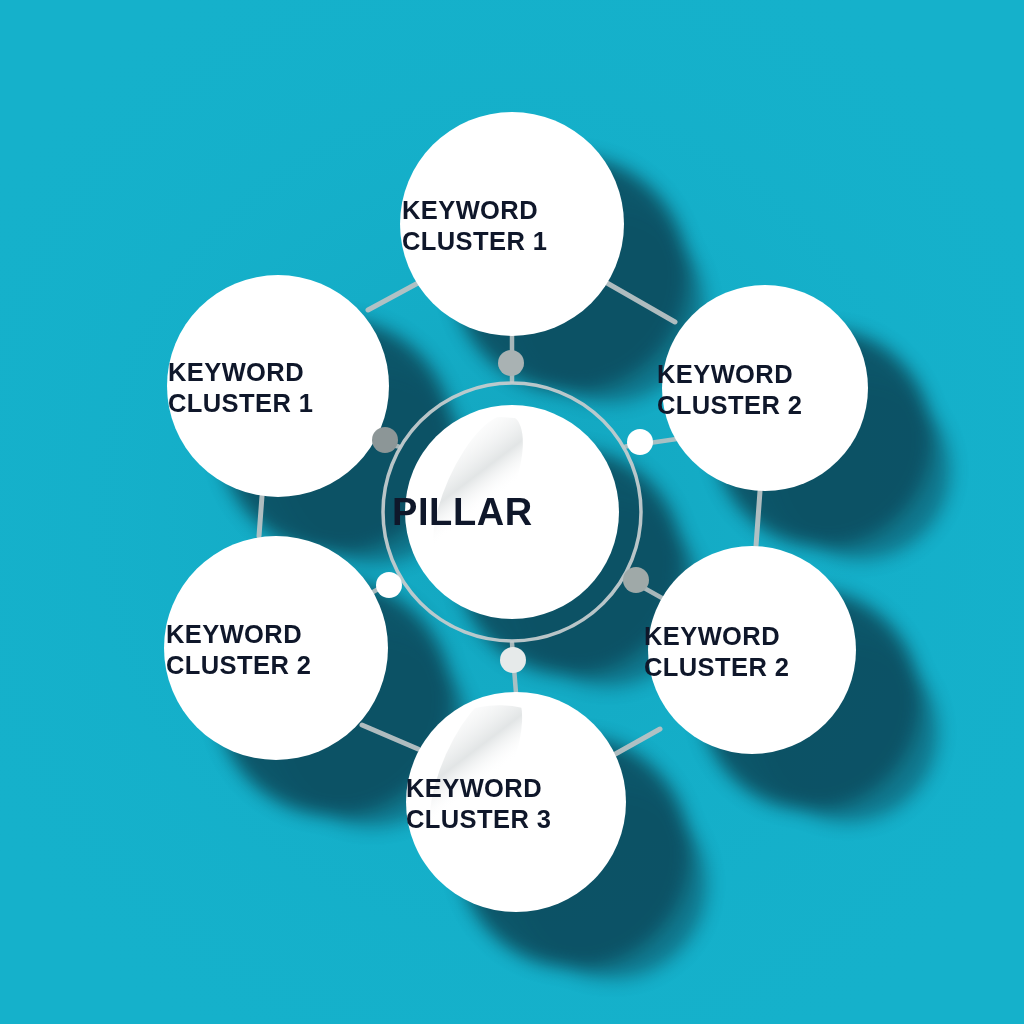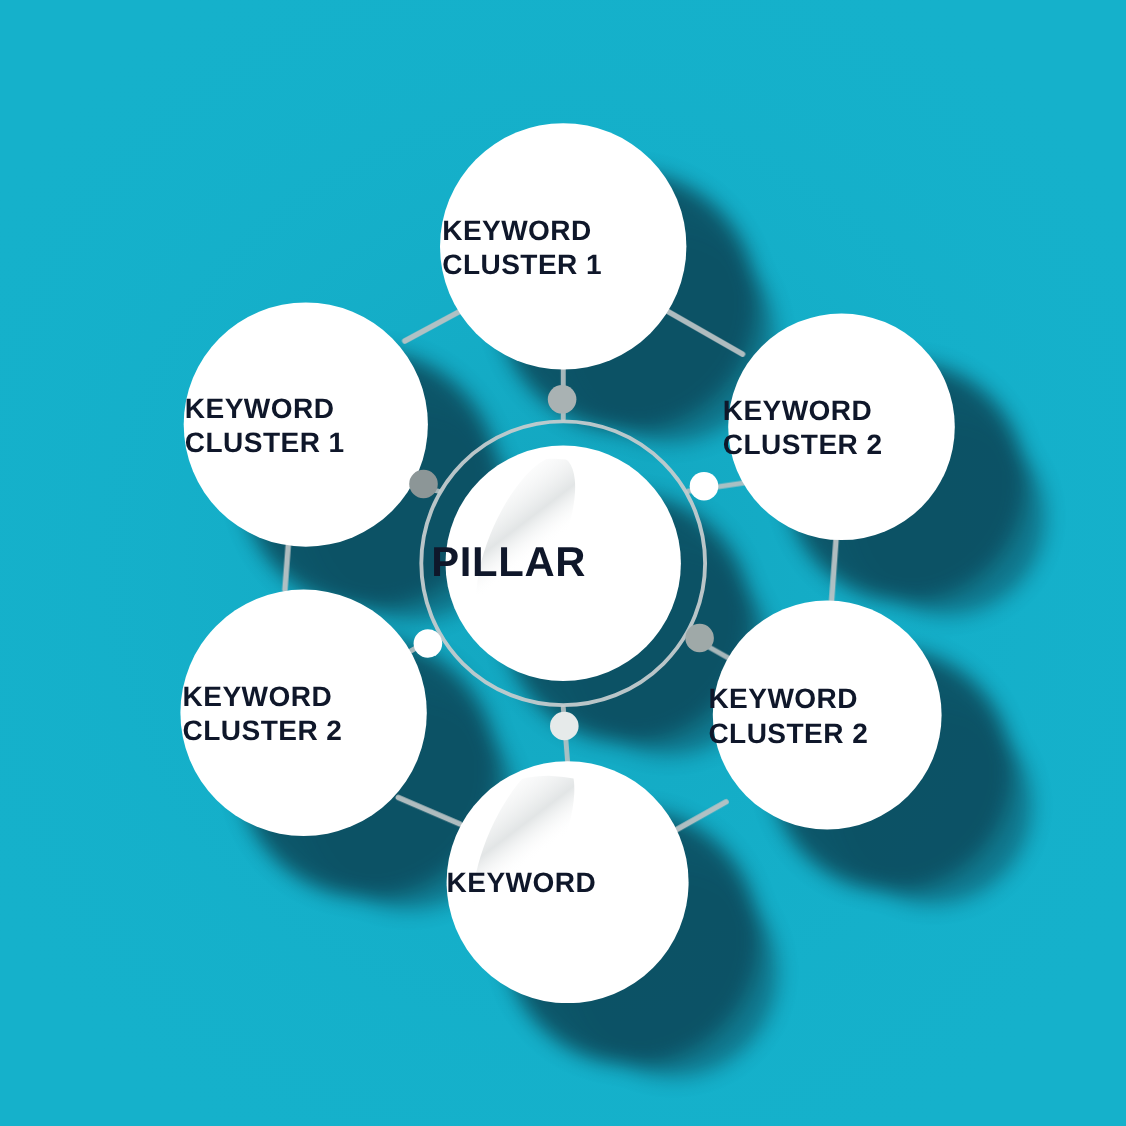--- a/index.html
+++ b/index.html
@@ -151,20 +151,21 @@
     <span class="l2">CLUSTER 2</span>
   </div>
 
   <div class="node-label cluster-label" style="left:644px; top:616px; width:216px; height:72px;">
     <span class="l1">KEYWORD</span>
     <span class="l2">CLUSTER 2</span>
   </div>
 
   <div class="node-label cluster-label" style="left:406px; top:768px; width:220px; height:72px;">
     <span class="l1">KEYWORD</span>
+    <span class="l2">CLUSTER 3</span>
   </div>
 
   <div class="node-label cluster-label" style="left:166px; top:614px; width:220px; height:72px;">
     <span class="l1">KEYWORD</span>
     <span class="l2">CLUSTER 2</span>
   </div>
 
   <div class="node-label cluster-label" style="left:168px; top:352px; width:220px; height:72px;">
     <span class="l1">KEYWORD</span>
     <span class="l2">CLUSTER 1</span>

